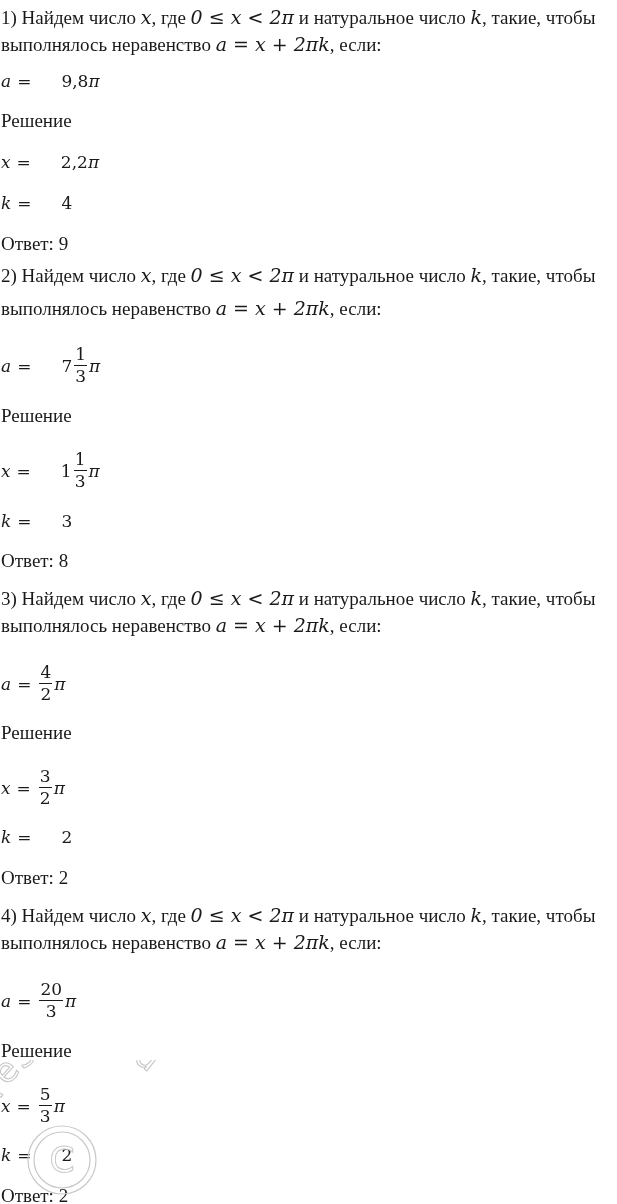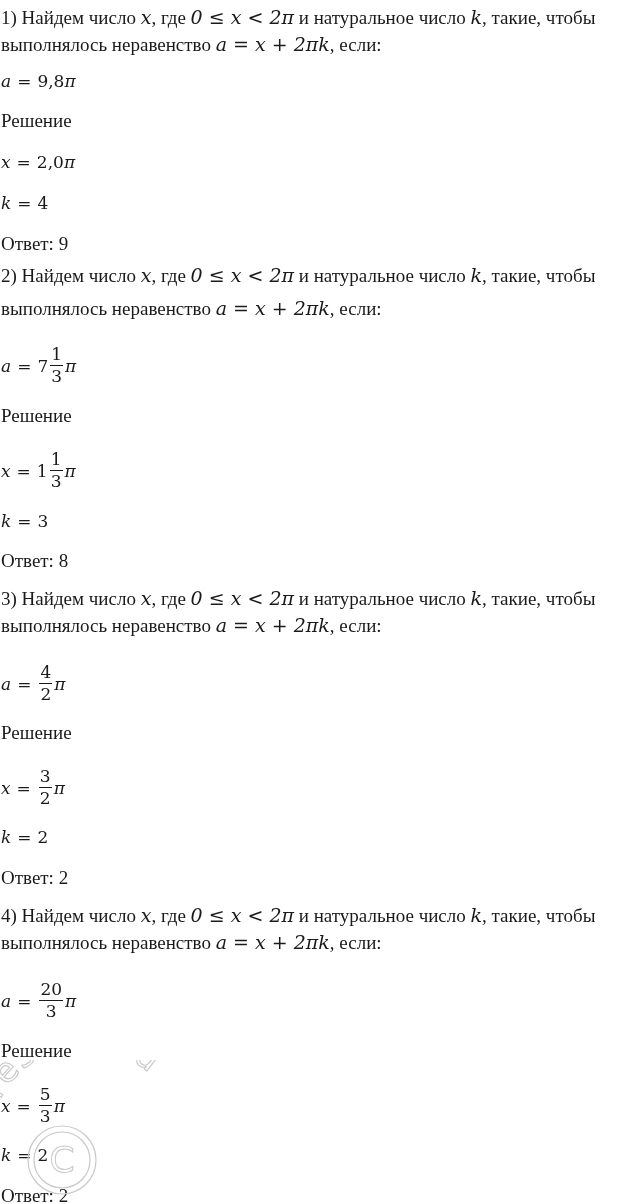--- a/index.html
+++ b/index.html
@@ -4,21 +4,21 @@
 <style>
   html, body { margin: 0; padding: 0; background: #ffffff; }
   body {
     width: 617px; height: 1204px; overflow: hidden; position: relative;
     font-family: "Liberation Serif", "DejaVu Serif", serif;
     color: #1a1a1a;
     font-size: 19px;
   }
   .line { position: absolute; left: 1px; white-space: nowrap; line-height: 22px; }
   .m { font-family: "DejaVu Serif", "Liberation Serif", serif; font-style: italic; }
-  .mn { font-family: "DejaVu Serif", "Liberation Serif", serif; font-style: normal; font-size: 17px; }
+  .mn { font-family: "DejaVu Serif", "Liberation Serif", serif; font-style: normal; font-size: 17px; margin-left: 24px; }
   .eq { font-family: "DejaVu Serif", serif; font-size: 17px; display: inline-flex; align-items: center; }
   .eq .op { margin: 0 6px; }
   .frac { display: inline-flex; flex-direction: column; align-items: center; vertical-align: middle; margin: 0 2px; font-size: 17px; line-height: 19px; }
   .frac .num { padding: 0 1px 1px 1px; border-bottom: 1.3px solid #1a1a1a; }
   .frac .den { padding-top: 1px; }
   .watermark { position: absolute; left: 0; top: 1060px; width: 200px; height: 144px; pointer-events: none; }
 </style>
 </head>
 <body>
 
@@ -38,21 +38,21 @@
   <div class="line eq" style="top:70px">
     <span class="m">a</span>
       <span class="op mn">=</span>
       <span class="mn">9,8</span>
       <span class="m">π</span>
   </div>
   <div class="line" style="top:110px">Решение</div>
   <div class="line eq" style="top:151px">
     <span class="m">x</span>
       <span class="op mn">=</span>
-      <span class="mn">2,0</span>
+      <span class="mn">2,2</span>
       <span class="m">π</span>
   </div>
   <div class="line eq" style="top:192px">
     <span class="m">k</span>
       <span class="op mn">=</span>
       <span class="mn">4</span>
   </div>
   <div class="line" style="top:233px">Ответ: 9</div>
 </div>
 

